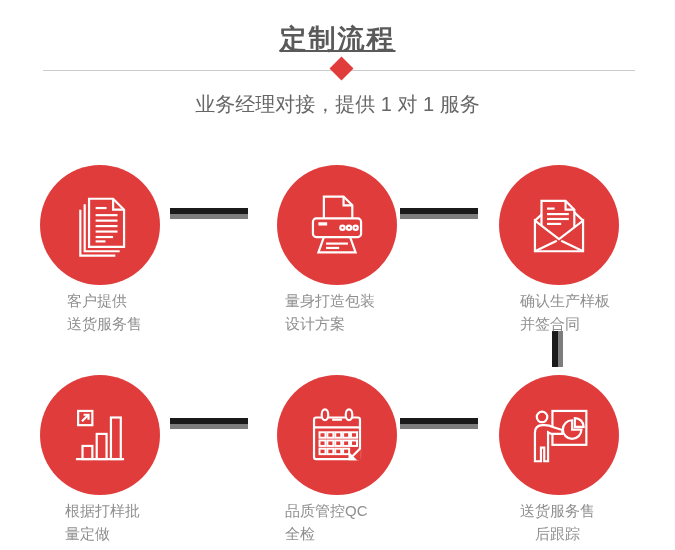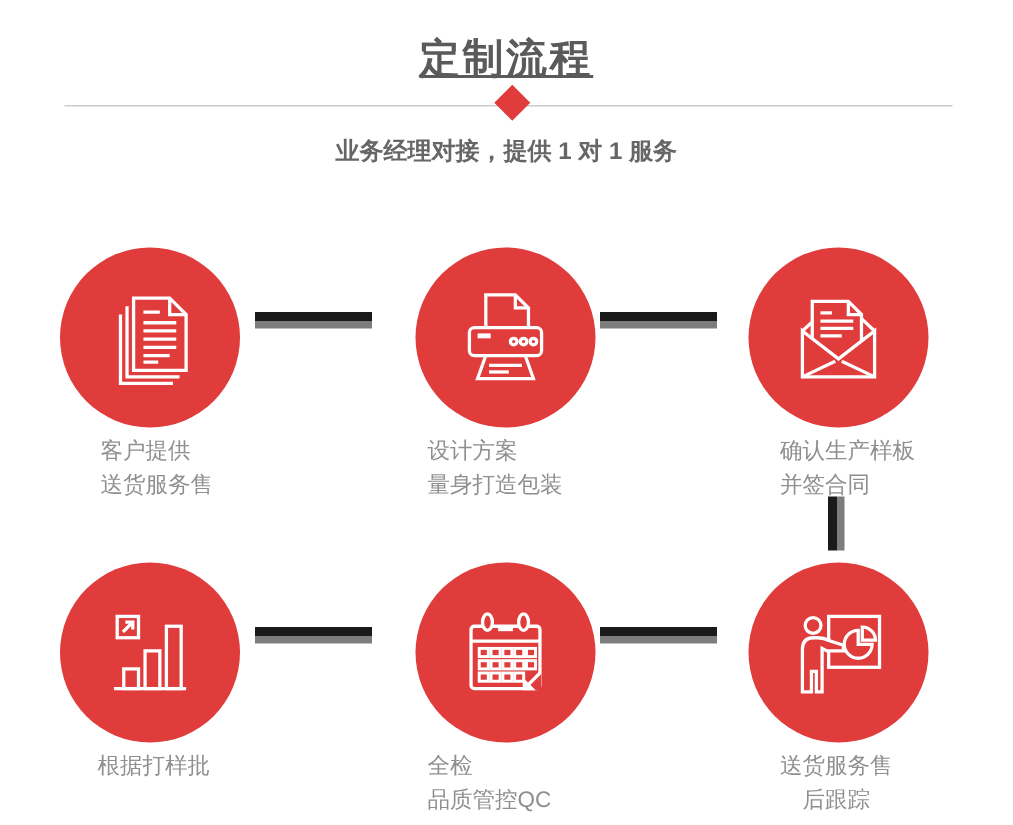--- a/index.html
+++ b/index.html
@@ -11,21 +11,21 @@
   html,body{background:#fff;}
   body{font-family:"Liberation Sans","DejaVu Sans",sans-serif;}
   .page{position:relative;width:675px;height:550px;background:#fff;overflow:hidden;}
 
   .title{position:absolute;top:21px;left:0;width:675px;text-align:center;
          font-size:27px;font-weight:bold;color:var(--title-gray);letter-spacing:2px;text-decoration:underline;}
   .divider{position:absolute;top:70px;left:43px;width:592px;height:1px;background:var(--divider-line);}
   .diamond{position:absolute;top:60px;left:333px;width:17px;height:17px;
            background:var(--diamond-red);transform:rotate(45deg);}
   .subtitle{position:absolute;top:91px;left:0;width:675px;text-align:center;
-            font-size:16px;color:var(--subtitle-gray);font-weight:bold;}
+            font-size:20px;color:var(--subtitle-gray);}
 
   .circle{position:absolute;width:120px;height:120px;border-radius:50%;
           background:var(--circle-red);display:flex;align-items:center;justify-content:center;}
   .c1{left:40px;top:165px;} .c2{left:277px;top:165px;} .c3{left:499px;top:165px;}
   .c4{left:40px;top:375px;} .c5{left:277px;top:375px;} .c6{left:499px;top:375px;}
   .circle svg{width:70px;height:70px;display:block;}
 
   .label{position:absolute;font-size:15px;line-height:23px;color:var(--label-gray);
          white-space:nowrap;}
   .l1{left:67px;top:289px;} .l2{left:285px;top:289px;} .l3{left:520px;top:289px;}
@@ -88,22 +88,22 @@
         <circle cx="37" cy="34.5" r="2"></circle>
         <circle cx="43" cy="34.5" r="2"></circle>
         <circle cx="49" cy="34.5" r="2"></circle>
         <path d="M20,43 L15,57 H49 L44,43"></path>
         <path d="M22,49 H42"></path>
         <path d="M22,53 H34"></path>
       </g>
     </svg>
   </div>
   <div class="label l2">
+    <div>量身打造包装</div>
     <div>设计方案</div>
-    <div>量身打造包装</div>
   </div>
 
   <div class="circle c3">
     <svg viewBox="0 0 64 64">
       <g class="ico">
         <path d="M16,36 V10 H38 L46,18 V36"></path>
         <path d="M38,10 V18 H46"></path>
         <path d="M21,17 H28"></path>
         <path d="M21,22 H41"></path>
         <path d="M21,26.5 H41"></path>
@@ -129,20 +129,21 @@
         <rect x="29" y="31" width="9" height="23"></rect>
         <rect x="42" y="16" width="9" height="38"></rect>
         <rect x="12" y="10" width="13" height="13"></rect>
         <path d="M15.5,19.5 L21.5,13.5"></path>
         <path d="M17,13.5 H21.5 V18"></path>
       </g>
     </svg>
   </div>
   <div class="label l4">
     <div>根据打样批</div>
+    <div>量定做</div>
   </div>
 
   <div class="circle c5">
     <svg viewBox="0 0 64 64">
       <g class="ico">
         <rect x="11" y="16" width="42" height="38" rx="2"></rect>
         <path d="M11,25 H53"></path>
         <ellipse cx="21" cy="13.5" rx="3" ry="5" style="fill:var(--circle-red)"></ellipse>
         <ellipse cx="43" cy="13.5" rx="3" ry="5" style="fill:var(--circle-red)"></ellipse>
         <path d="M27.5,18 H36.5"></path>
@@ -162,22 +163,22 @@
           <rect x="30.4" y="44.5" width="5.5" height="5"></rect>
           <rect x="37.6" y="44.5" width="5.5" height="5"></rect>
         </g>
         <path d="M43.5,54.8 L53.8,44.5 L53.8,54.8 Z" style="fill:var(--circle-red)" stroke="none"></path>
         <path d="M43.5,54 L53,44.5"></path>
         <path d="M43.5,54 L43.5,49.5 L48,54 Z"></path>
       </g>
     </svg>
   </div>
   <div class="label l5">
+    <div>品质管控QC</div>
     <div>全检</div>
-    <div>品质管控QC</div>
   </div>
 
   <div class="circle c6">
     <svg viewBox="0 0 64 64">
       <g class="ico">
         <rect x="26" y="10" width="31" height="31"></rect>
         <path d="M44,27 V18.5 A8.5,8.5 0 1 0 52.5,27 Z"></path>
         <path d="M46.5,24.5 V16.5 A8,8 0 0 1 54.5,24.5 Z"></path>
         <path d="M10,56 V30 Q10,23 17,23 H19 Q23,23 27,25 L35,27.5 V31 H25 L22,29.5 V56 H18.5 V43.5 H15.5 V56 Z" style="fill:var(--circle-red)"></path>
         <circle cx="16.5" cy="15.5" r="4.8" style="fill:var(--circle-red)"></circle>

